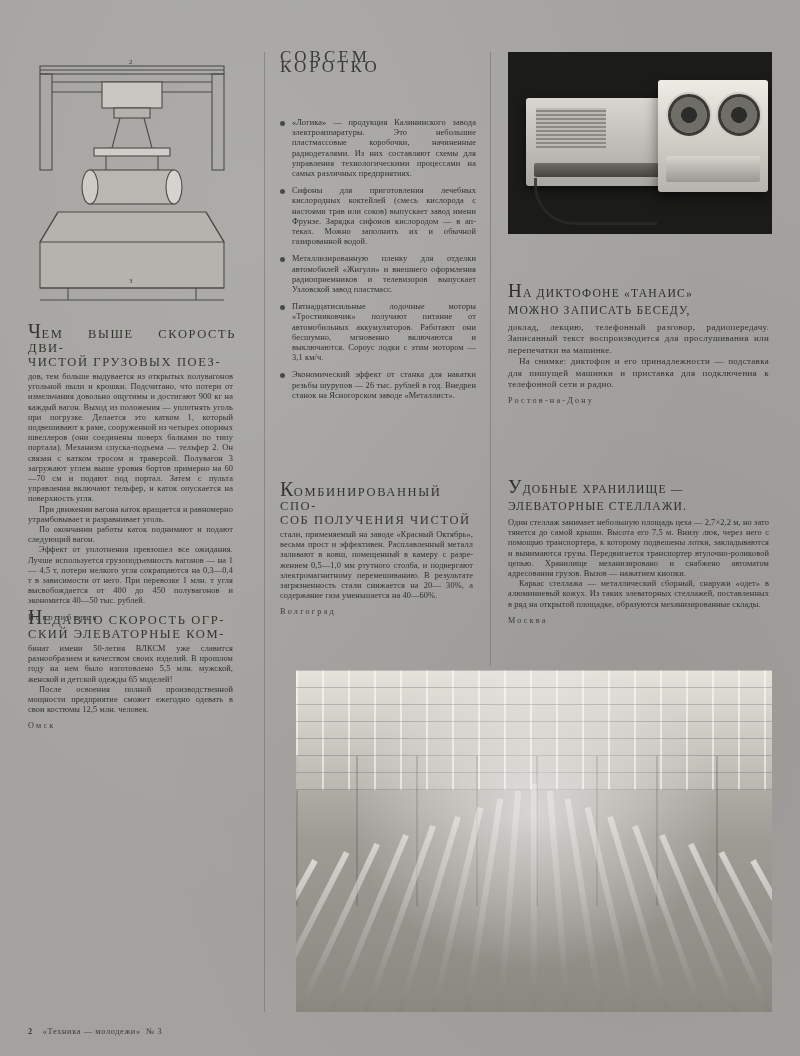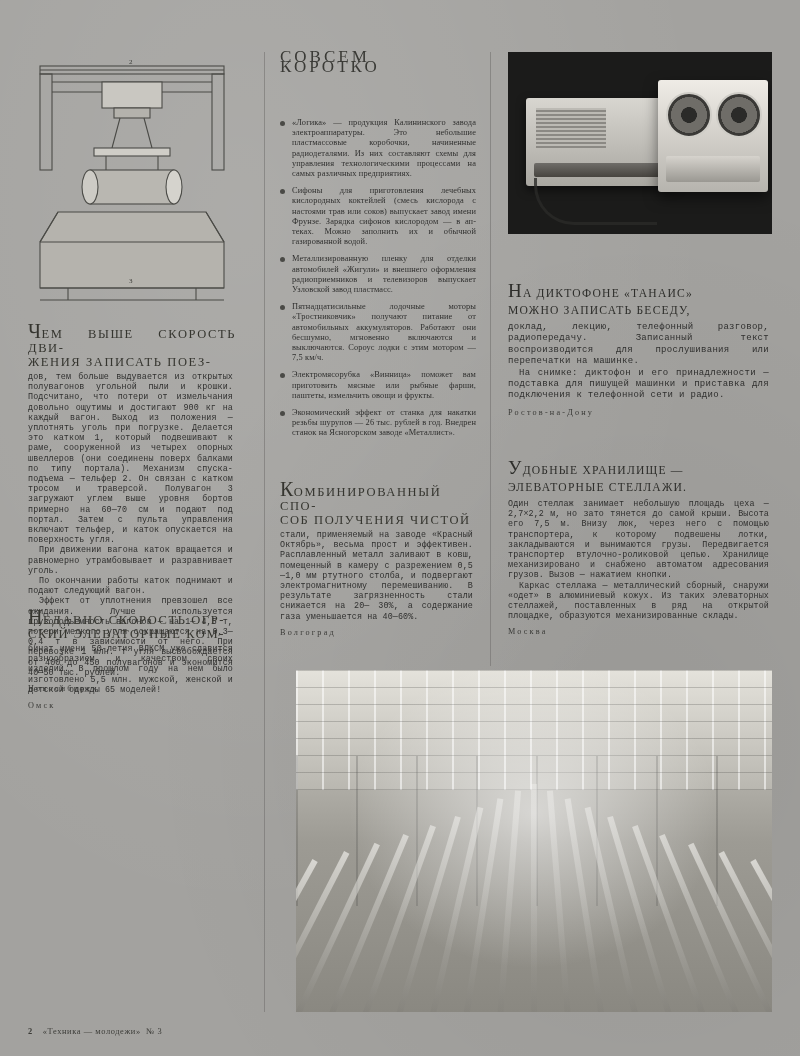--- a/index.html
+++ b/index.html
@@ -51,21 +51,20 @@
     position: absolute;
     text-align: justify;
     color: #2f2f2e;
     font-size: 8.4px;
     line-height: 10.2px;
     letter-spacing: 0.1px;
   }
   .col p {
     margin: 0 3px 0 0;
     text-indent: 11px;
-    font-family: Liberation Mono, monospace;
   }
   .col p.noind { text-indent: 0; }
 
   .dropcap-head {
     font-size: 12.5px;
     line-height: 14px;
     letter-spacing: 1.6px;
     color: #35352f;
     margin-bottom: 3px;
   }
@@ -284,48 +283,48 @@
         <g fill="#3b3b37" font-family="Liberation Serif, serif" font-size="7">
           <text x="101" y="12">2</text>
           <text x="101" y="231">3</text>
         </g>
       </svg>
     </div>
 
     <div class="col" style="left:0px; top:272px; width:208px;">
       <div class="dropcap-head">
         <span class="big">Ч</span><span>ЕМ ВЫШЕ СКОРОСТЬ ДВИ-</span><br>
-        <span>ЖЕНИЯ ЗАПИСАТЬ ПОЕЗ-</span>
+        <span>ЧИСТОЙ ГРУЗОВЫХ ПОЕЗ-</span>
       </div>
       <p class="noind">дов, тем больше выдувается из откры­тых полувагонов угольной пыли и крошки. Подсчитано, что потери от измельчания довольно ощутимы и достигают 900 кг на каждый ва­гон. Выход из положения — уплот­нять уголь при погрузке. Делается это катком 1, который подвешивают к раме, сооруженной из четырех опорных швеллеров (они соединены поверх балками по типу портала). Механизм спуска-подъема — тель­фер 2. Он связан с катком тросом и траверсой. Полувагон 3 загружают углем выше уровня бортов примерно на 60—70 см и подают под портал. Затем с пульта управления включают тельфер, и каток опускается на по­верхность угля.</p>
       <p>При движении вагона каток вра­щается и равномерно утрамбовывает и разравнивает уголь.</p>
       <p>По окончании работы каток подни­мают и подают следующий вагон.</p>
       <p>Эффект от уплотнения превзошел все ожидания. Лучше используется грузоподъемность вагонов — на 1— 4,5 т, потери мелкого угля сокра­щаются на 0,3—0,4 т в зависимости от него. При перевозке 1 млн. т угля вы­свобождается от 400 до 450 полува­гонов и экономится 40—50 тыс. рублей.</p>
       <div class="city">Новосибирск</div>
     </div>
 
     <div class="col" style="left:0px; top:558px; width:208px;">
       <div class="dropcap-head">
         <span class="big">Н</span><span>ЕДАВНО СКОРОСТЬ ОГР-</span><br>
         <span>СКИЙ ЭЛЕВАТОРНЫЕ КОМ-</span>
       </div>
       <p class="noind">бинат имени 50-летия ВЛКСМ уже славится разнообразием и качеством своих изделий. В прошлом году на нем было изготовлено 5,5 млн. муж­ской, женской и детской одежды 65 моделей!</p>
+      <p>После освоения полной производ­ственной мощности предприятие смо­жет ежегодно одевать в свои костю­мы 12,5 млн. человек.</p>
       <div class="city">Омск</div>
     </div>
 
     <div class="col" style="left:252px; top:0px; width:196px;">
       <div class="sect-title">СОВСЕМ КОРОТКО</div>
     </div>
 
     <div class="col bullet-list" style="left:252px; top:38px; width:196px;margin-top:28px;">
       <div class="bi"><span class="dot"></span><span>«Логика» — продукция Калинин­ского завода электроаппаратуры. Это небольшие пластмассовые коробоч­ки, начиненные радиодеталями. Из них составляют схемы для управления технологическими процессами на самых различных предприятиях.</span></div>
       <div class="bi"><span class="dot"></span><span>Сифоны для приготовления лечеб­ных кислородных коктейлей (смесь кислорода с настоями трав или со­ков) выпускает завод имени Фрунзе. Зарядка сифонов кислородом — в ап­теках. Можно заполнить их и обыч­ной газированной водой.</span></div>
       <div class="bi"><span class="dot"></span><span>Металлизированную пленку для отделки автомобилей «Жигули» и внешнего оформления радиоприемни­ков и телевизоров выпускает Узлов­ской завод пластмасс.</span></div>
-      <div class="bi"><span class="dot"></span><span>Пятнадцатисильные лодочные мо­торы «Тростниковчик» получают питание от автомобильных аккумуляторов. Работают они бесшумно, мгновенно включаются и выключаются. Сороус лодки с этим мотором — 7,5 км/ч.</span></div>
-      <div class="bi"><span class="dot"></span><span>Электромясорубка «Винница» по­может вам приготовить мясные или рыбные фарши, паштеты, измель­чить овощи и фрукты.</span></div>
+      <div class="bi"><span class="dot"></span><span>Пятнадцатисильные лодочные мо­торы «Тростниковчик» получают питание от автомобильных аккумуляторов. Работают они бесшумно, мгновенно включаются и выключаются. Сороус лодки с этим мотором — 3,1 км/ч.</span></div>
       <div class="bi"><span class="dot"></span><span>Экономический эффект от станка для накатки резьбы шурупов — 26 тыс. рублей в год. Внедрен ста­нок на Ясногорском заводе «Метал­лист».</span></div>
     </div>
 
     <div class="col" style="left:252px; top:430px; width:196px;">
       <div class="dropcap-head">
         <span class="big">К</span><span>ОМБИНИРОВАННЫЙ СПО-</span><br>
         <span>СОБ ПОЛУЧЕНИЯ ЧИСТОЙ</span>
       </div>
       <p class="noind">стали, применяемый на заводе «Крас­ный Октябрь», весьма прост и эффективен. Расплавленный металл заливают в ковш, помещенный в камеру с разре­жением 0,5—1,0 мм ртутного столба, и подвергают электромагнитному пе­ремешиванию. В результате загряз­ненность стали снижается на 20— 30%, а содержание газа уменьшается на 40—60%.</p>
       <div class="city">Волгоград</div>
@@ -349,21 +348,21 @@
     <div class="col" style="left:480px; top:192px; width:264px;">
       <div class="headline">
         <span class="lead">Н</span><span>А ДИКТОФОНЕ «ТАНАИС»</span><br>
         <span>МОЖНО ЗАПИСАТЬ БЕСЕДУ,</span>
       </div>
       <p class="noind" style="margin-top:3px; font-size:9px; line-height:11.4px; letter-spacing:0.3px;">доклад, лекцию, телефонный разговор, радиопередачу. Записанный текст воспроизводится для прослушивания или перепечатки на машинке.</p>
       <p style="font-size:9px; line-height:11.4px; letter-spacing:0.3px;">На снимке: диктофон и его принадлежности — подставка для пи­шущей машинки и приставка для подключения к телефонной сети и радио.</p>
       <div class="city">Ростов-на-Дону</div>
     </div>
 
-    <div class="col" style="left:480px; top:369px; width:264px;">
+    <div class="col" style="left:480px; top:388px; width:264px;">
       <div class="headline">
         <span class="lead">У</span><span>ДОБНЫЕ ХРАНИЛИЩЕ —</span><br>
         <span>ЭЛЕВАТОРНЫЕ СТЕЛЛАЖИ.</span>
       </div>
       <div style="display:flex; gap:14px; margin-top:3px;">
         <div style="width:264px;">
           <p class="noind">Один стеллаж занимает небольшую площадь цеха — 2,7×2,2 м, но зато тянется до самой крыши. Высота его 7,5 м. Внизу люк, через него с по­мощью транспортера, к которому под­вешены лотки, закладываются и вы­нимаются грузы. Передвигается транс­портер втулочно-роликовой цепью. Хранилище механизировано и снаб­жено автоматом адресования грузов. Вызов — нажатием кнопки.</p>
           <p>Каркас стеллажа — металлический сборный, снаружи «одет» в алюми­ниевый кожух. Из таких элеваторных стеллажей, поставленных в ряд на от­крытой площадке, образуются меха­низированные склады.</p>
         </div>
       </div>

